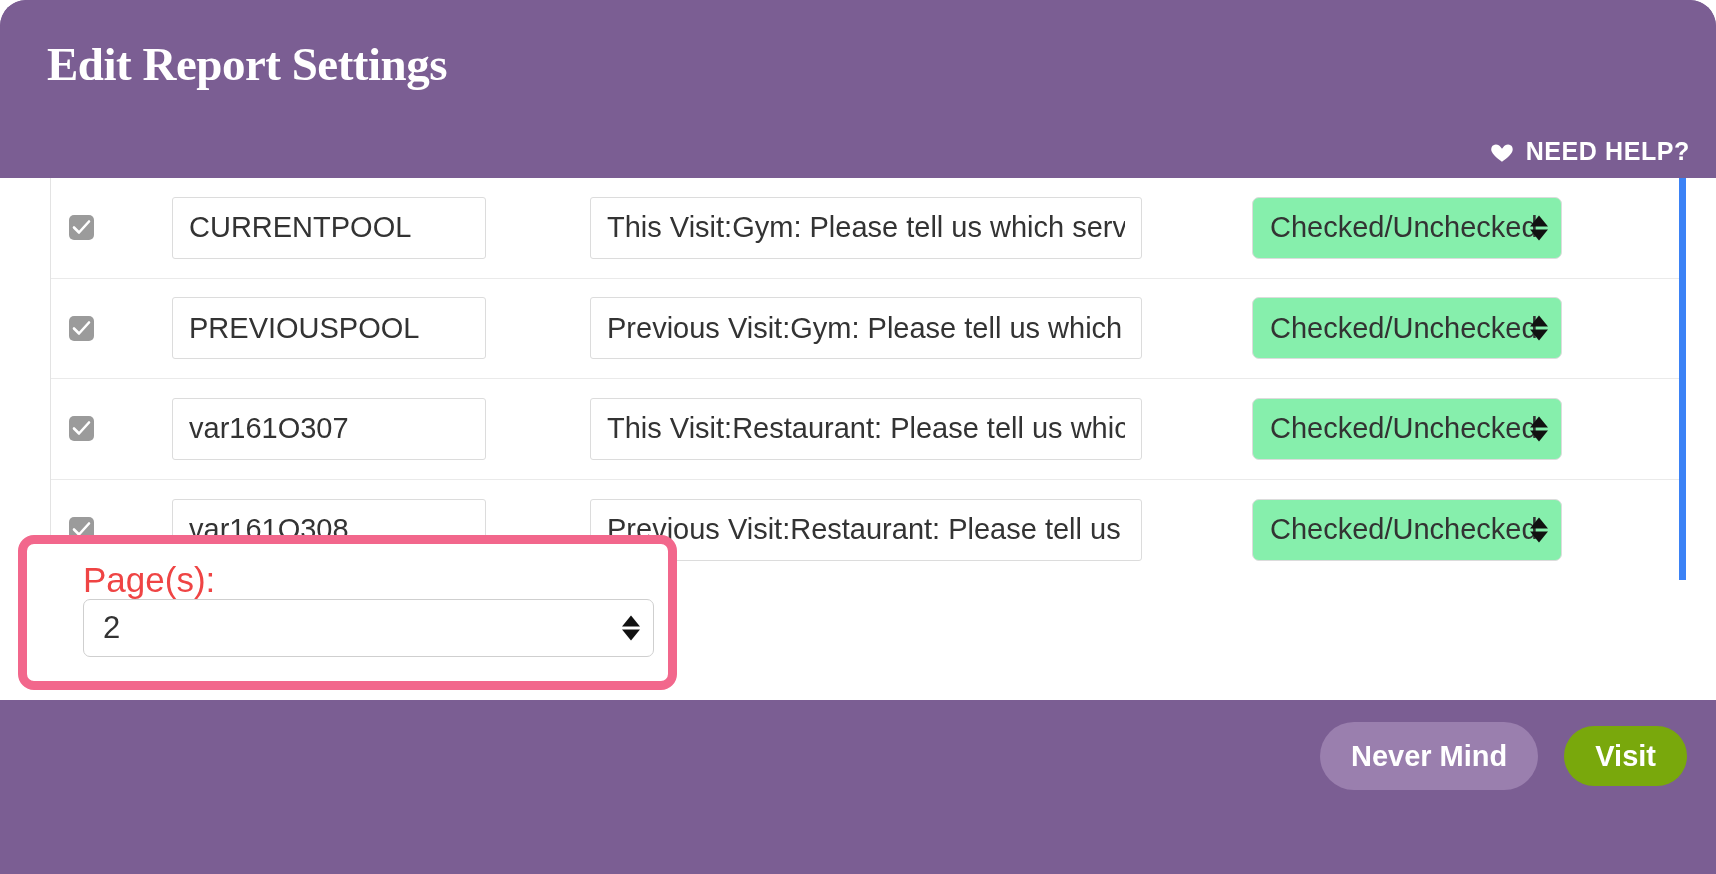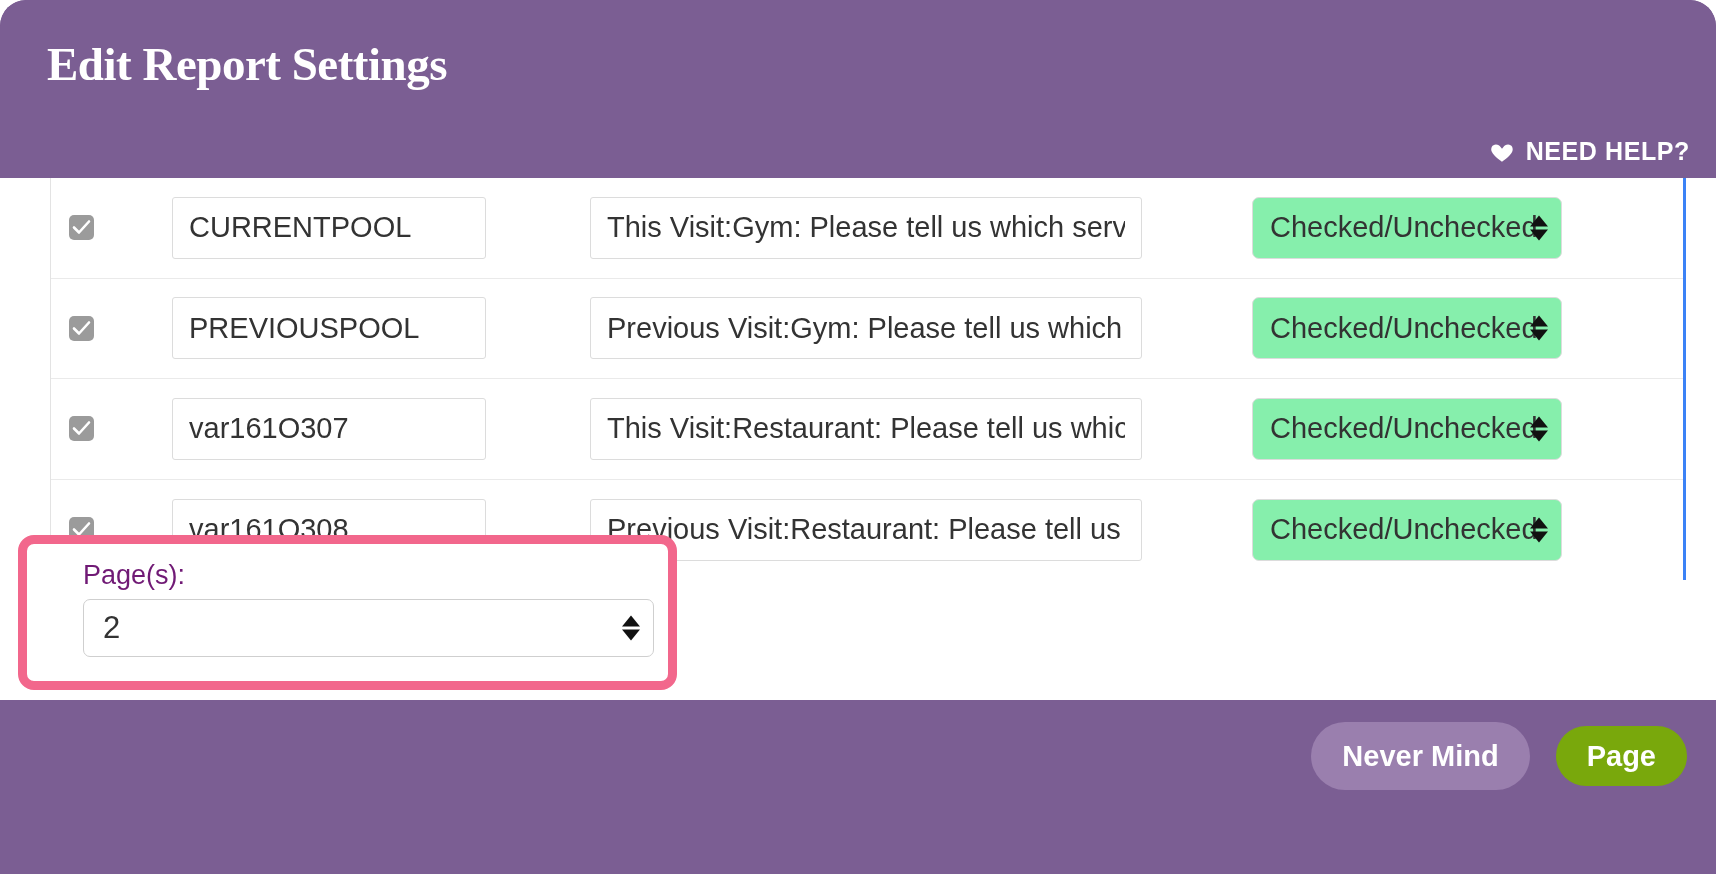--- a/index.html
+++ b/index.html
@@ -110,21 +110,21 @@
     background: #ffffff;
     overflow: hidden;
   }
 
   .grid {
     position: absolute;
     left: 50px;
     top: 0;
     width: 1636px;
     border-left: 1px solid #e3e3e3;
-    border-right: 3px solid #3b82f6;
+    border-right: 7px solid #3b82f6;
   }
 
   .row {
     display: flex;
     align-items: center;
     height: 100.5px;
     border-bottom: 1px solid #eaeaea;
     background: #ffffff;
   }
   .row:last-child { border-bottom: none; }
@@ -237,22 +237,22 @@
     height: 155px;
     border: 9px solid #f2678c;
     border-radius: 16px;
     background: #ffffff;
     z-index: 5;
   }
   .pages-label {
     position: absolute;
     left: 56px;
     top: 16px;
-    font-size: 27px;
-    color: #701a75;
+    font-size: 35px;
+    color: #ef4444;
     white-space: nowrap;
   }
   .pages-select-wrap {
     position: absolute;
     left: 56px;
     top: 55px;
     width: 571px;
     height: 58px;
   }
   .pages-select {
@@ -439,17 +439,17 @@
             <i class="up"></i>
             <i class="down"></i>
           </span>
       </div>
     </div>
   </div>
 
   <div class="modal-footer">
     <div class="footer-actions">
       <button class="btn btn-cancel">Never Mind</button>
-      <button class="btn btn-save">Page</button>
+      <button class="btn btn-save">Visit</button>
     </div>
   </div>
 
 </div>
 
 </body></html>

